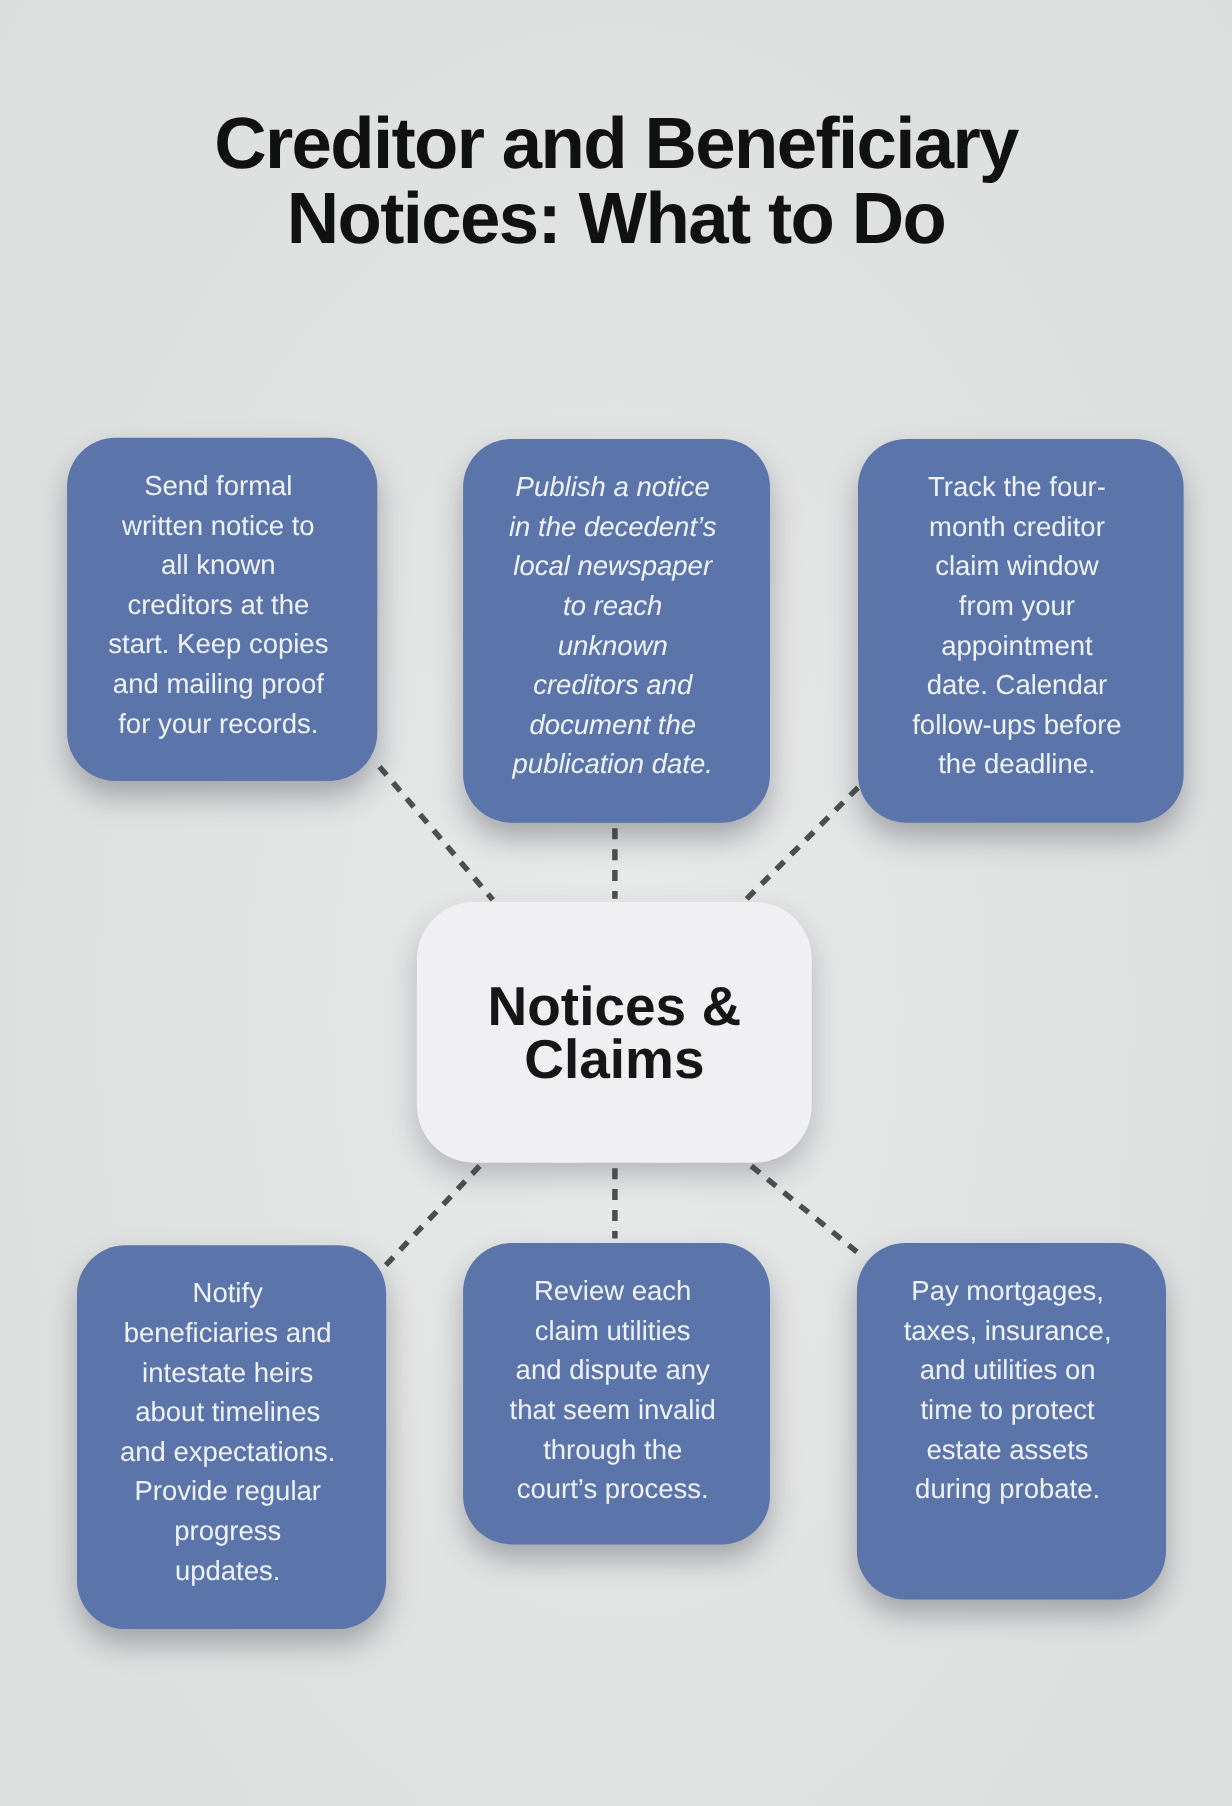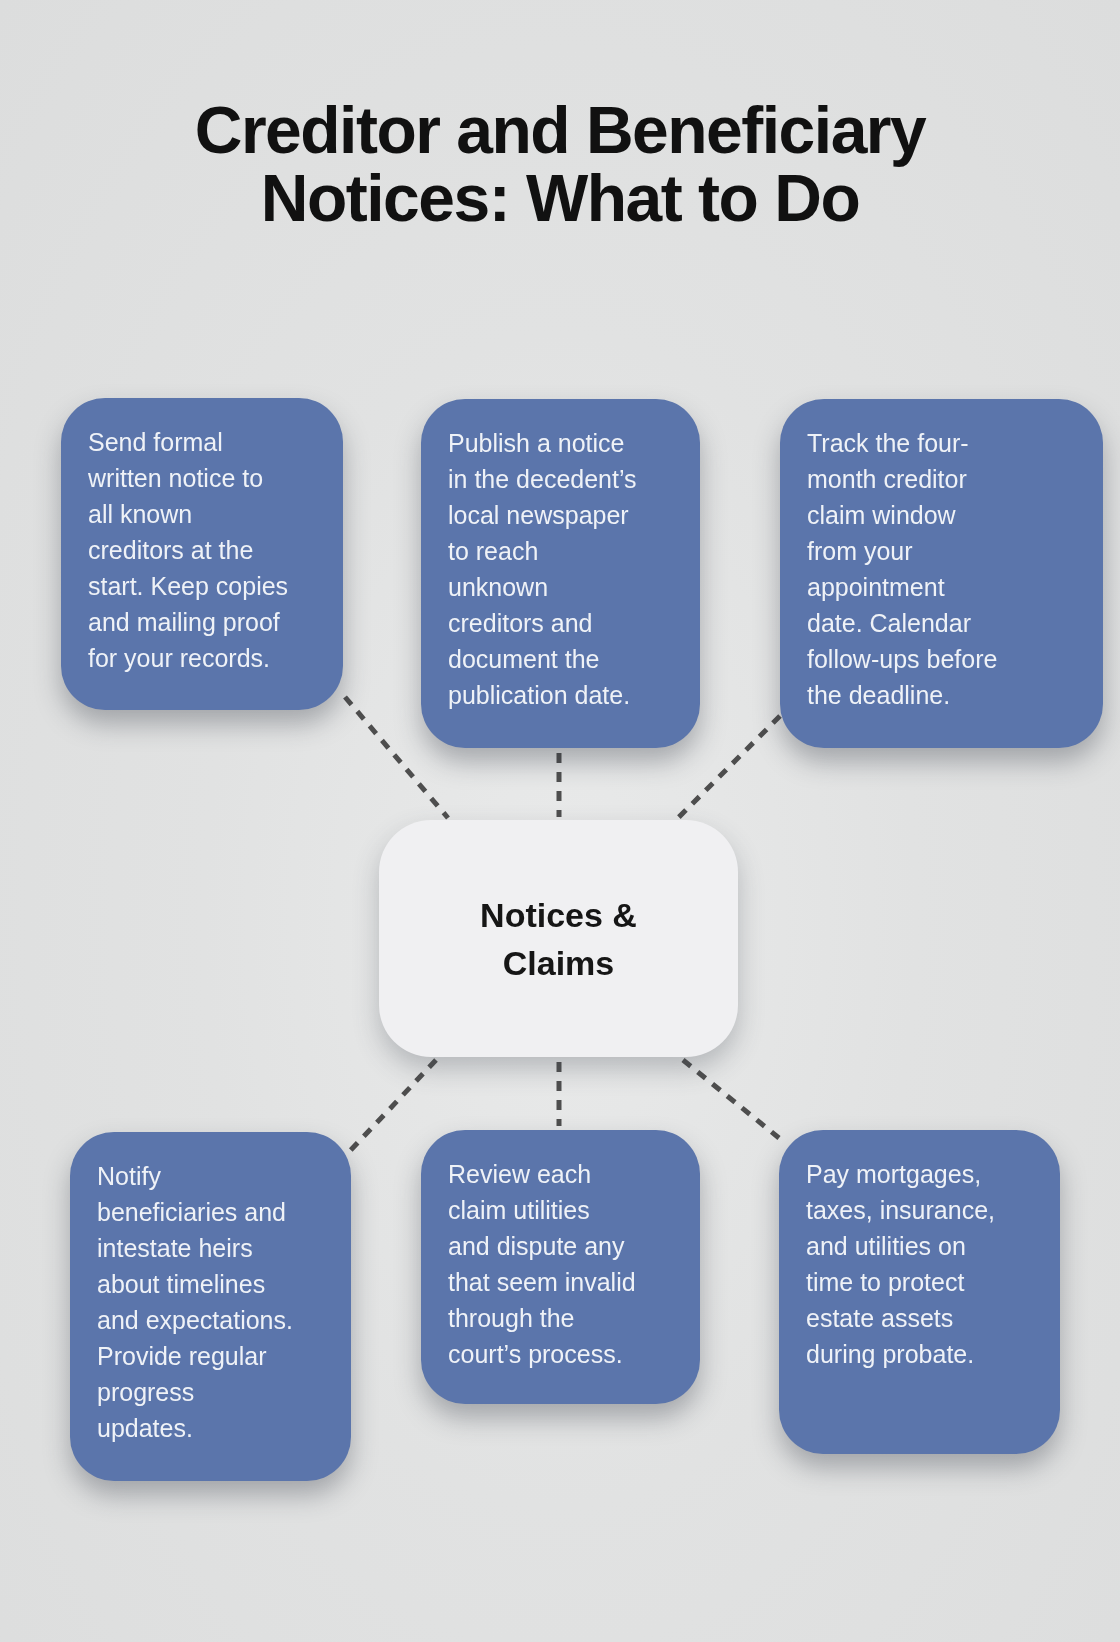--- a/index.html
+++ b/index.html
@@ -47,44 +47,45 @@
     stroke-width:5;
     stroke-dasharray:10 9;
     stroke-linecap:butt;
   }
   .node{
     position:absolute;
     box-sizing:border-box;
     background:var(--node-fill);
     color:var(--node-text);
     border-radius:44px;
-    padding:26px 22px 20px 27px;
+    padding:26px 22px 20px 15px;
     font-size:25px;
     line-height:36px;
     white-space:pre-line;
     box-shadow:0 14px 26px rgba(50,55,65,0.35);
+    text-align:center;
   }
   .node-top-left    {left:61px;  top:398px;  width:282px; height:312px;}
-  .node-top-middle  {left:421px; top:399px;  width:279px; height:349px;}
-  .node-top-right   {left:780px; top:399px;  width:323px; height:349px;}
+  .node-top-middle  {left:421px; top:399px;  width:279px; height:349px;font-style:italic;}
+  .node-top-right   {left:780px; top:399px;  width:296px; height:349px;}
   .node-bottom-left {left:70px;  top:1132px; width:281px; height:349px;}
   .node-bottom-middle{left:421px;top:1130px; width:279px; height:274px;}
   .node-bottom-right{left:779px; top:1130px; width:281px; height:324px;}
   .center-node{
     position:absolute;
     left:379px; top:820px;
     width:359px; height:237px;
     box-sizing:border-box;
     background:var(--center-fill);
     border-radius:52px;
     display:flex;
     align-items:center;
     justify-content:center;
     text-align:center;
-    font-size:34px;
+    font-size:50px;
     line-height:48px;
     font-weight:bold;
     color:var(--center-text);
     white-space:pre-line;
     box-shadow:0 12px 26px rgba(70,75,85,0.30);
   }
 </style>
 </head>
 <body>
 

